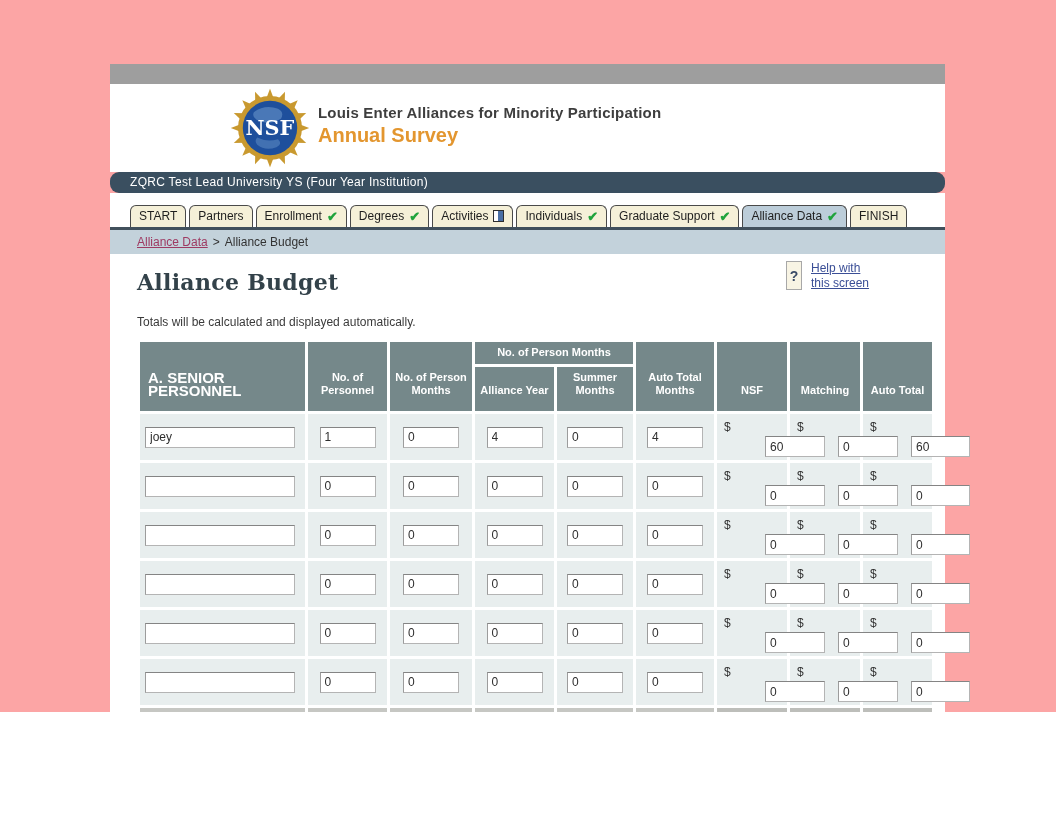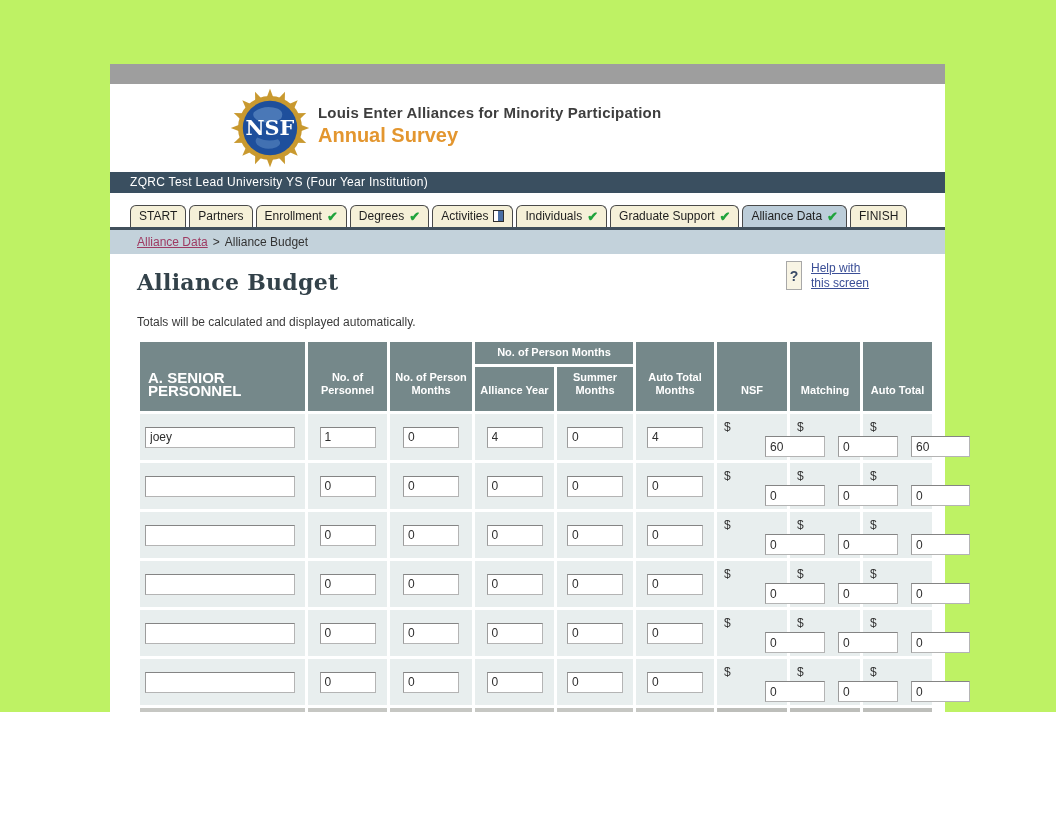--- a/index.html
+++ b/index.html
@@ -1,29 +1,29 @@
 <!DOCTYPE html>
 <html><head>
 <meta charset="utf-8">
 <style>
   * { box-sizing: border-box; margin: 0; padding: 0; }
   html,body { background:#ffffff; }
   body { font-family: "Liberation Sans", sans-serif; }
-  .canvas { position:relative; width:1056px; height:712px; background:#bef264; overflow:hidden; }
+  .canvas { position:relative; width:1056px; height:712px; background:#fca5a5; overflow:hidden; }
   .container { position:absolute; left:110px; top:64px; width:835px; }
 
   .topbar { height:20px; background:#9E9E9E; }
 
   .masthead { position:relative; height:88px; background:#ffffff; }
   .nsf-logo { position:absolute; left:120px; top:4px; width:80px; height:80px; }
   .brand { position:absolute; left:208px; top:20px; }
   .brand-line1 { font-size:15px; font-weight:bold; color:#3E3E3E; letter-spacing:0.2px; }
   .brand-line2 { font-size:20px; font-weight:bold; color:#E3962F; margin-top:3px; }
 
-  .instbar { height:21px; background:#3A4F60; color:#ffffff; font-size:12px; line-height:21px; padding-left:20px; letter-spacing:0.3px; }
+  .instbar { height:21px; background:#3A4F60; color:#ffffff; font-size:12px; line-height:21px; padding-left:20px; letter-spacing:0.3px;border-radius:9px; }
 
   .tabstrip { background:#ffffff; padding:12px 0 0 20px; }
   .tabs { display:flex; gap:3px; align-items:flex-end; }
   .tab { display:flex; align-items:center; gap:5px; border:1px solid #4A4A4A; border-bottom:none;
          border-radius:6px 6px 0 0; background:#F5F0D8; padding:3px 8px 4px; font-size:12px;
          color:#1E1E1E; white-space:nowrap; height:22px; }
   .tab.active { background:#BCCDD9; }
   .check-glyph { color:#1FA33C; font-size:13px; font-weight:bold; line-height:1; }
   .partial-square { width:11px; height:12px; border:1px solid #2E2E2E;
          background:linear-gradient(to right, #ffffff 45%, #4A6FA5 45%); display:inline-block; }

